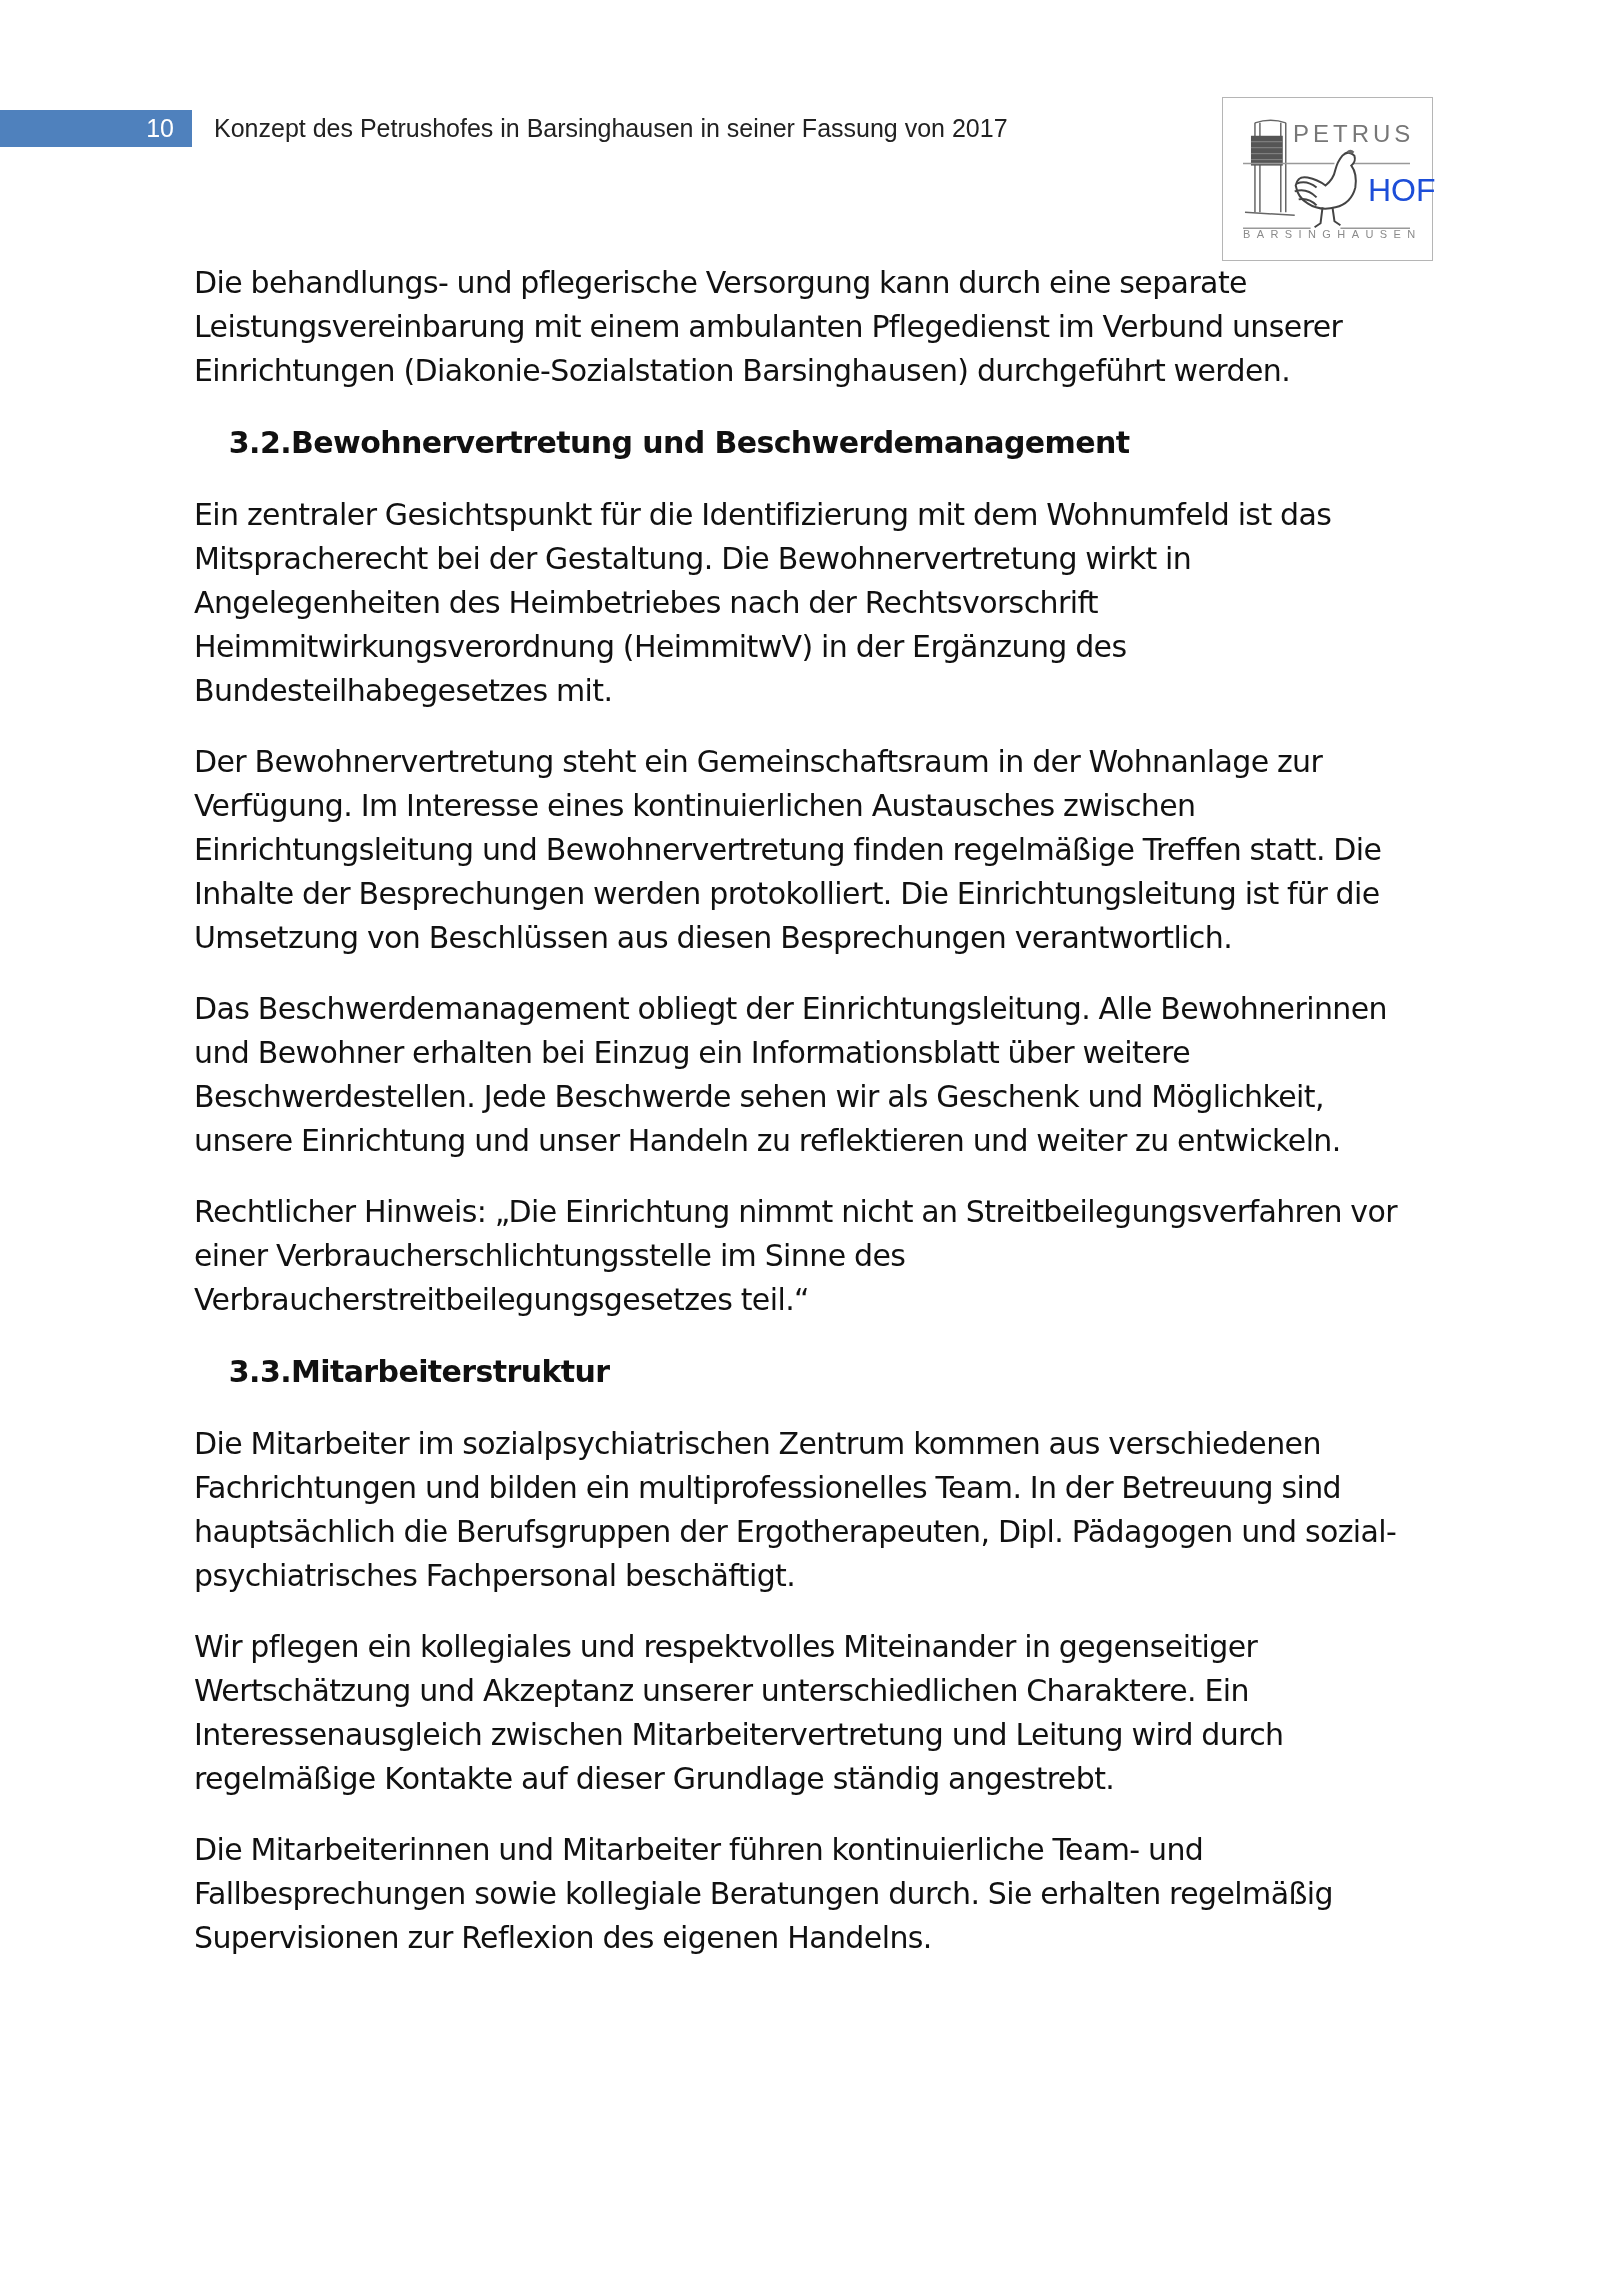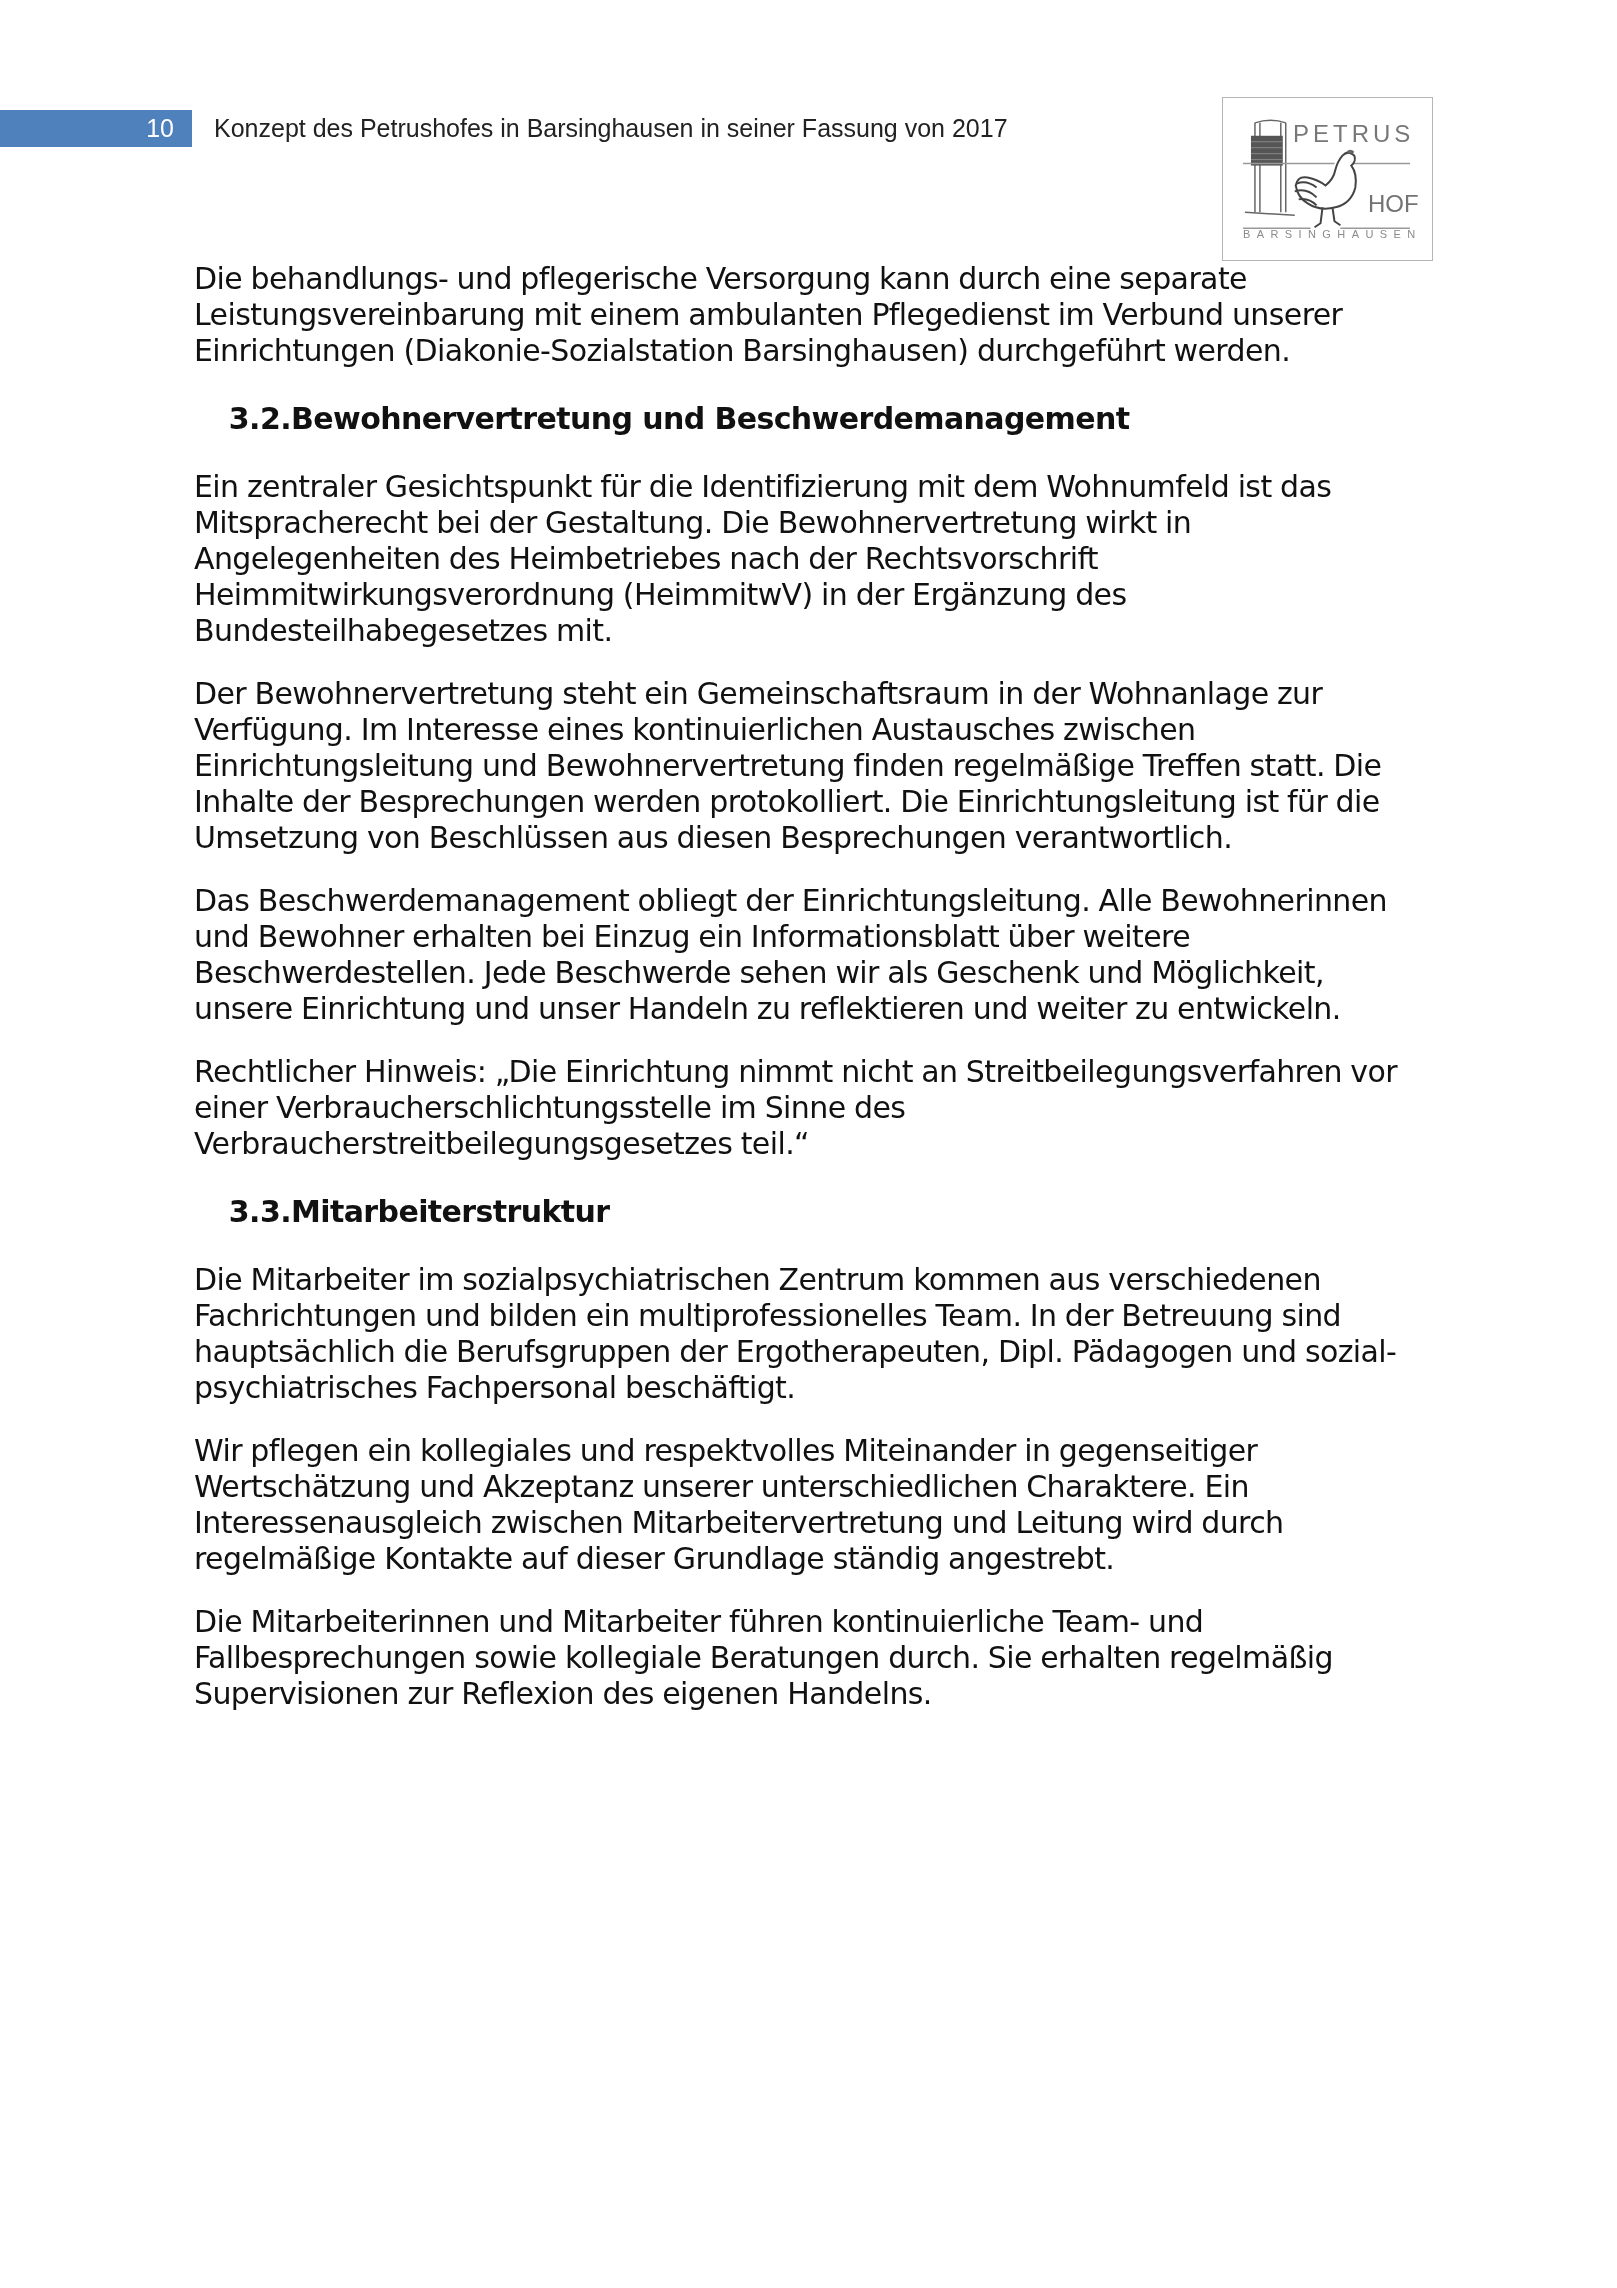--- a/index.html
+++ b/index.html
@@ -57,44 +57,44 @@
     left: 70px;
     top: 22px;
     font-family: "Liberation Sans", sans-serif;
     font-size: 24px;
     letter-spacing: 4px;
     color: #777777;
   }
   .logo-text-hof {
     position: absolute;
     left: 145px;
-    top: 92px;
+    top: 74px;
     font-family: "Liberation Sans", sans-serif;
-    font-size: 24px;
-    color: #737373;
+    font-size: 32px;
+    color: #1d4ed8;
   }
   .logo-text-city {
     position: absolute;
     left: 20px;
     top: 130px;
     font-family: "Liberation Sans", sans-serif;
     font-size: 11px;
     letter-spacing: 6.4px;
     color: #8a8a8a;
     white-space: nowrap;
   }
   .content {
     position: absolute;
     left: 194px;
     top: 261px;
     width: 1254px;
   }
   .para {
     font-size: 30px;
-    line-height: 36px;
+    line-height: 44px;
     margin: 0 0 27px 0;
     white-space: pre-line;
     letter-spacing: -0.6px;
     word-spacing: -0.5px;
   }
   .heading {
     font-size: 30px;
     font-weight: bold;
     line-height: 46px;
     margin: 0 0 27px 0;

